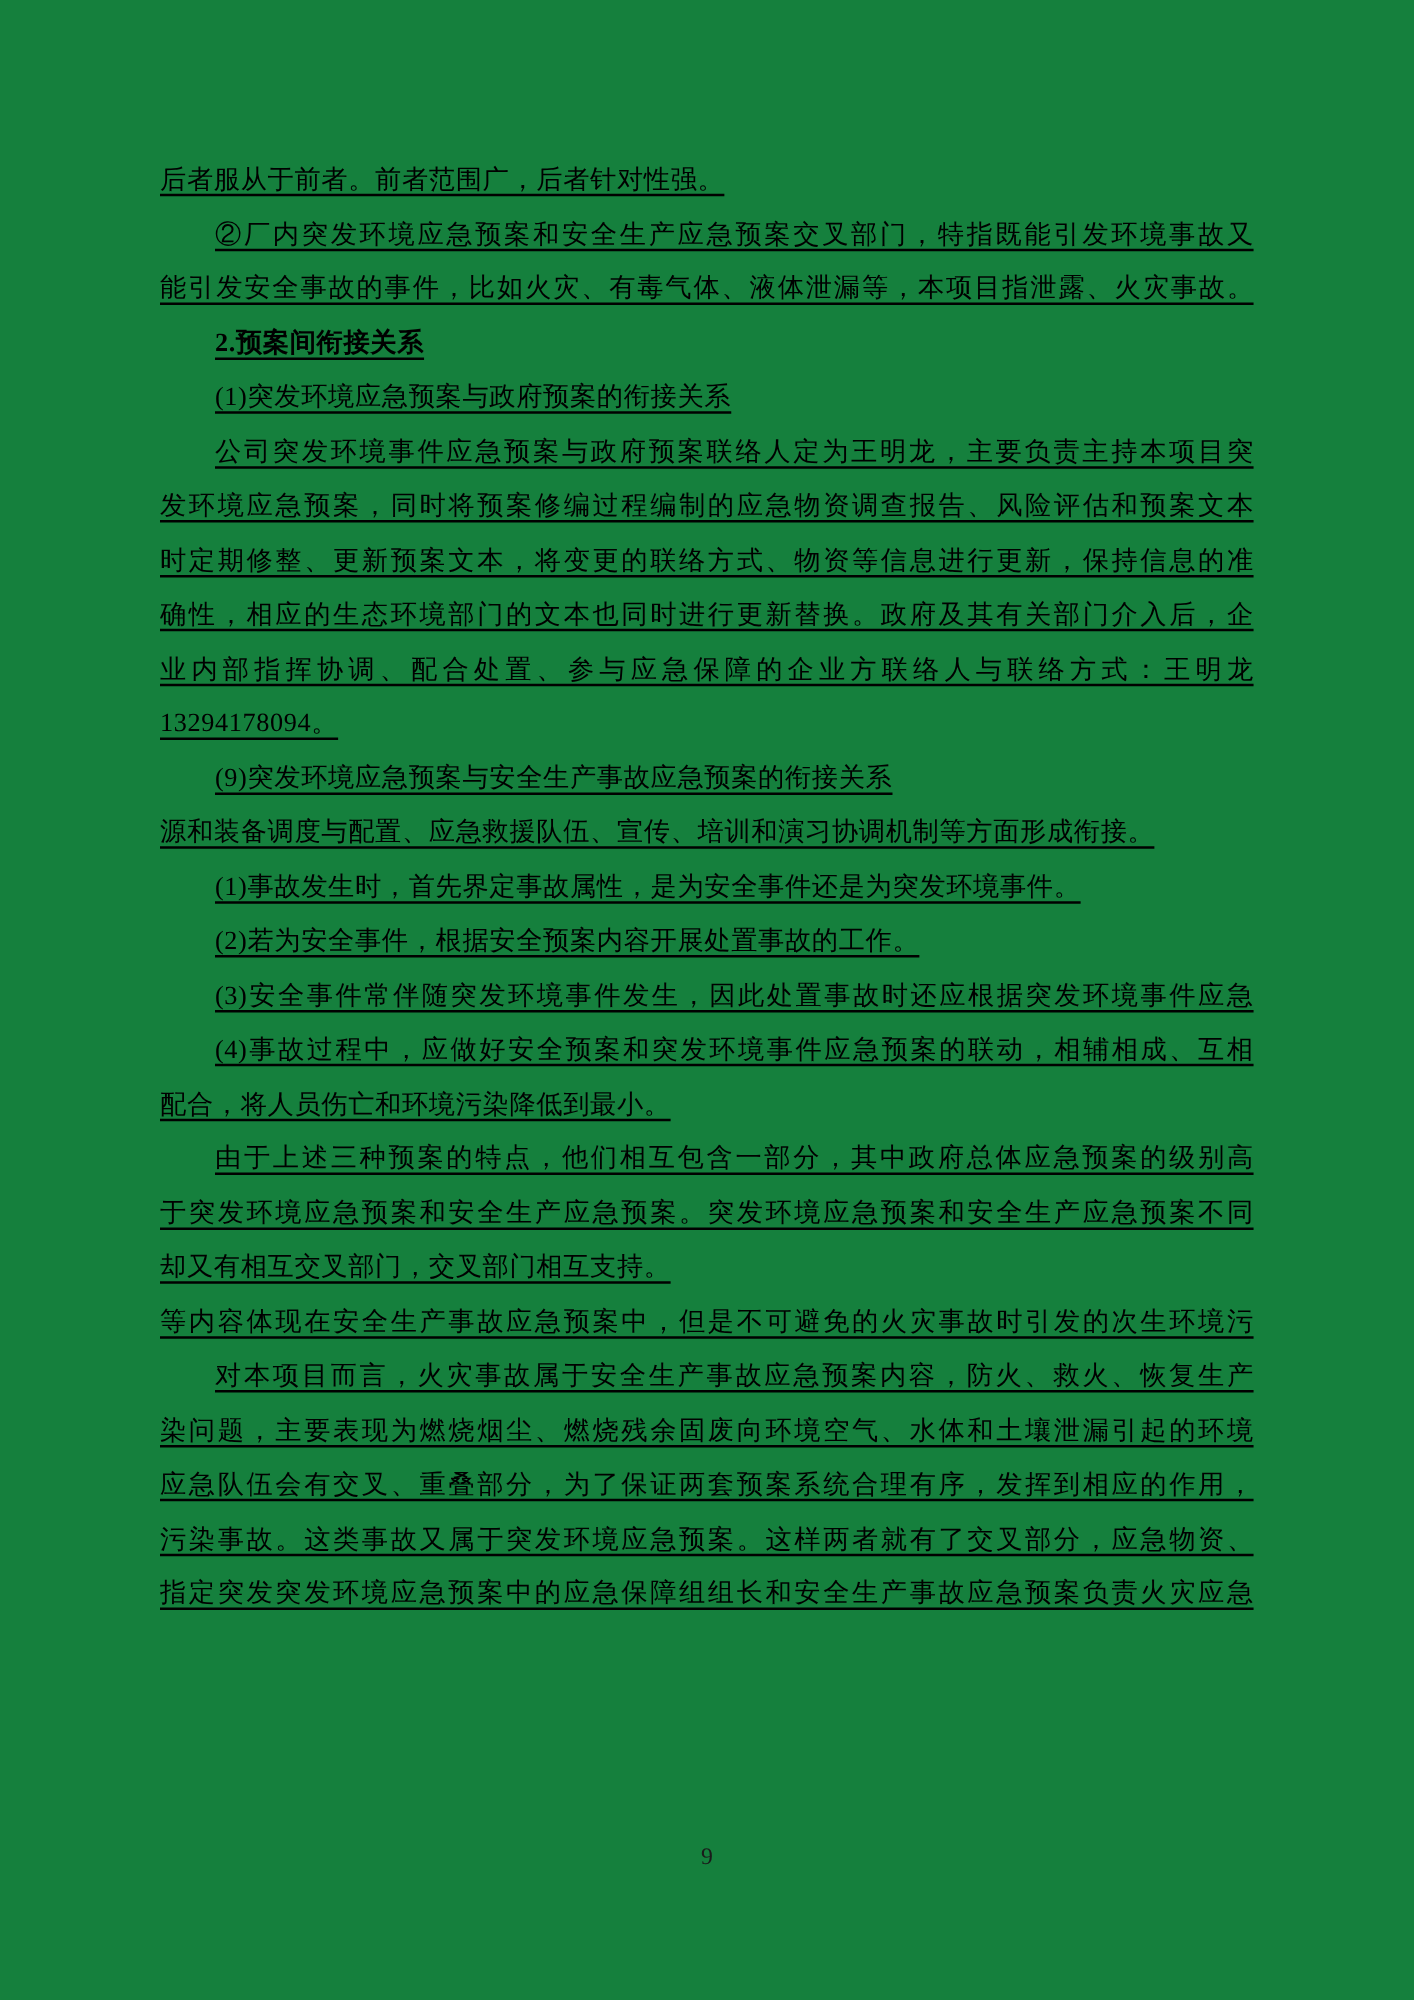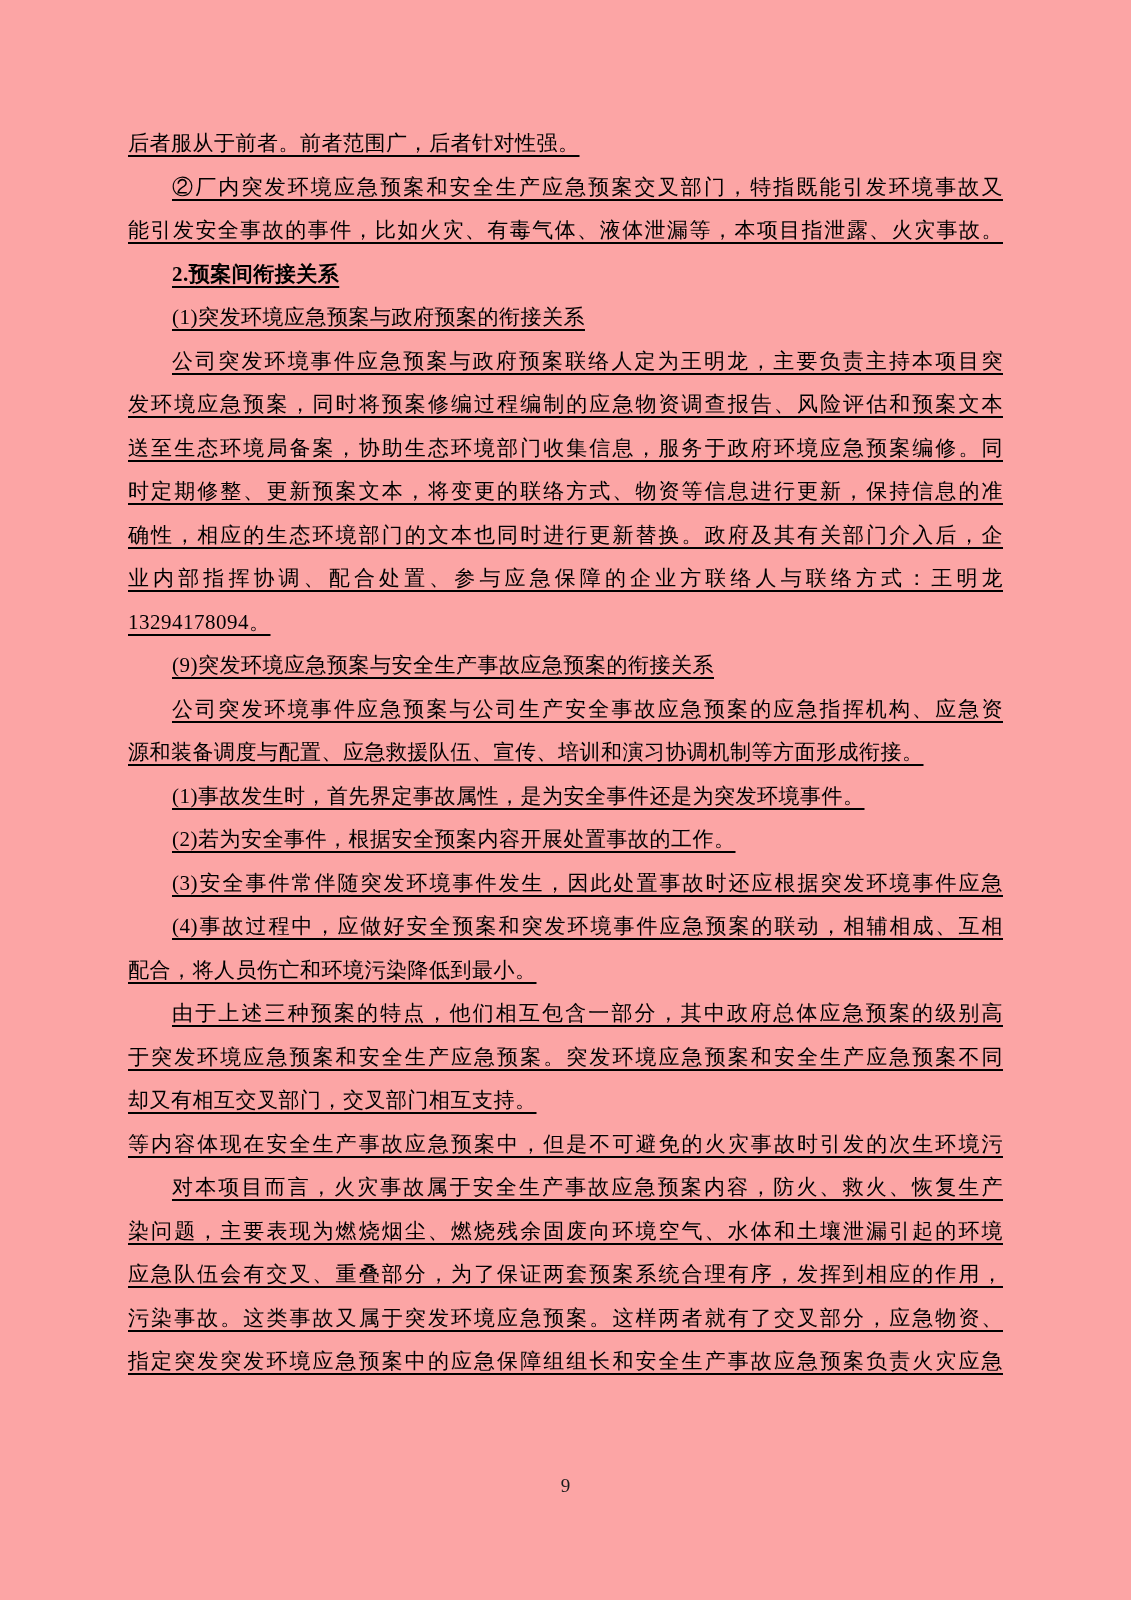--- a/index.html
+++ b/index.html
@@ -4,21 +4,21 @@
 <style>
   html, body {
     margin: 0;
     padding: 0;
     background: #ffffff;
   }
   .page {
     position: relative;
     width: 1131px;
     height: 1600px;
-    background: #fca5a5;
+    background: #15803d;
     color: #000000;
     font-family: "Liberation Serif", "DejaVu Serif", serif;
     overflow: hidden;
   }
   .doc-body {
     position: absolute;
     left: 128px;
     top: 122px;
     width: 875px;
     overflow: hidden;
@@ -62,27 +62,25 @@
 
 <div class="page">
   <div class="doc-body">
       <div class="line">后者服从于前者。前者范围广，后者针对性强。</div>
       <div class="line indent fill">②厂内突发环境应急预案和安全生产应急预案交叉部门，特指既能引发环境事故又</div>
       <div class="line fill">能引发安全事故的事件，比如火灾、有毒气体、液体泄漏等，本项目指泄露、火灾事故。</div>
       <div class="line indent bold">2.预案间衔接关系</div>
       <div class="line indent">(1)突发环境应急预案与政府预案的衔接关系</div>
       <div class="line indent fill">公司突发环境事件应急预案与政府预案联络人定为王明龙，主要负责主持本项目突</div>
       <div class="line fill">发环境应急预案，同时将预案修编过程编制的应急物资调查报告、风险评估和预案文本</div>
-      <div class="line fill">送至生态环境局备案，协助生态环境部门收集信息，服务于政府环境应急预案编修。同</div>
       <div class="line fill">时定期修整、更新预案文本，将变更的联络方式、物资等信息进行更新，保持信息的准</div>
       <div class="line fill">确性，相应的生态环境部门的文本也同时进行更新替换。政府及其有关部门介入后，企</div>
       <div class="line fill">业内部指挥协调、配合处置、参与应急保障的企业方联络人与联络方式：王明龙</div>
       <div class="line">13294178094。</div>
       <div class="line indent">(9)突发环境应急预案与安全生产事故应急预案的衔接关系</div>
-      <div class="line indent fill">公司突发环境事件应急预案与公司生产安全事故应急预案的应急指挥机构、应急资</div>
       <div class="line">源和装备调度与配置、应急救援队伍、宣传、培训和演习协调机制等方面形成衔接。</div>
       <div class="line indent">(1)事故发生时，首先界定事故属性，是为安全事件还是为突发环境事件。</div>
       <div class="line indent">(2)若为安全事件，根据安全预案内容开展处置事故的工作。</div>
       <div class="line indent fill">(3)安全事件常伴随突发环境事件发生，因此处置事故时还应根据突发环境事件应急</div>
       <div class="line indent fill">(4)事故过程中，应做好安全预案和突发环境事件应急预案的联动，相辅相成、互相</div>
       <div class="line">配合，将人员伤亡和环境污染降低到最小。</div>
       <div class="line indent fill">由于上述三种预案的特点，他们相互包含一部分，其中政府总体应急预案的级别高</div>
       <div class="line fill">于突发环境应急预案和安全生产应急预案。突发环境应急预案和安全生产应急预案不同</div>
       <div class="line">却又有相互交叉部门，交叉部门相互支持。</div>
       <div class="line fill">等内容体现在安全生产事故应急预案中，但是不可避免的火灾事故时引发的次生环境污</div>

